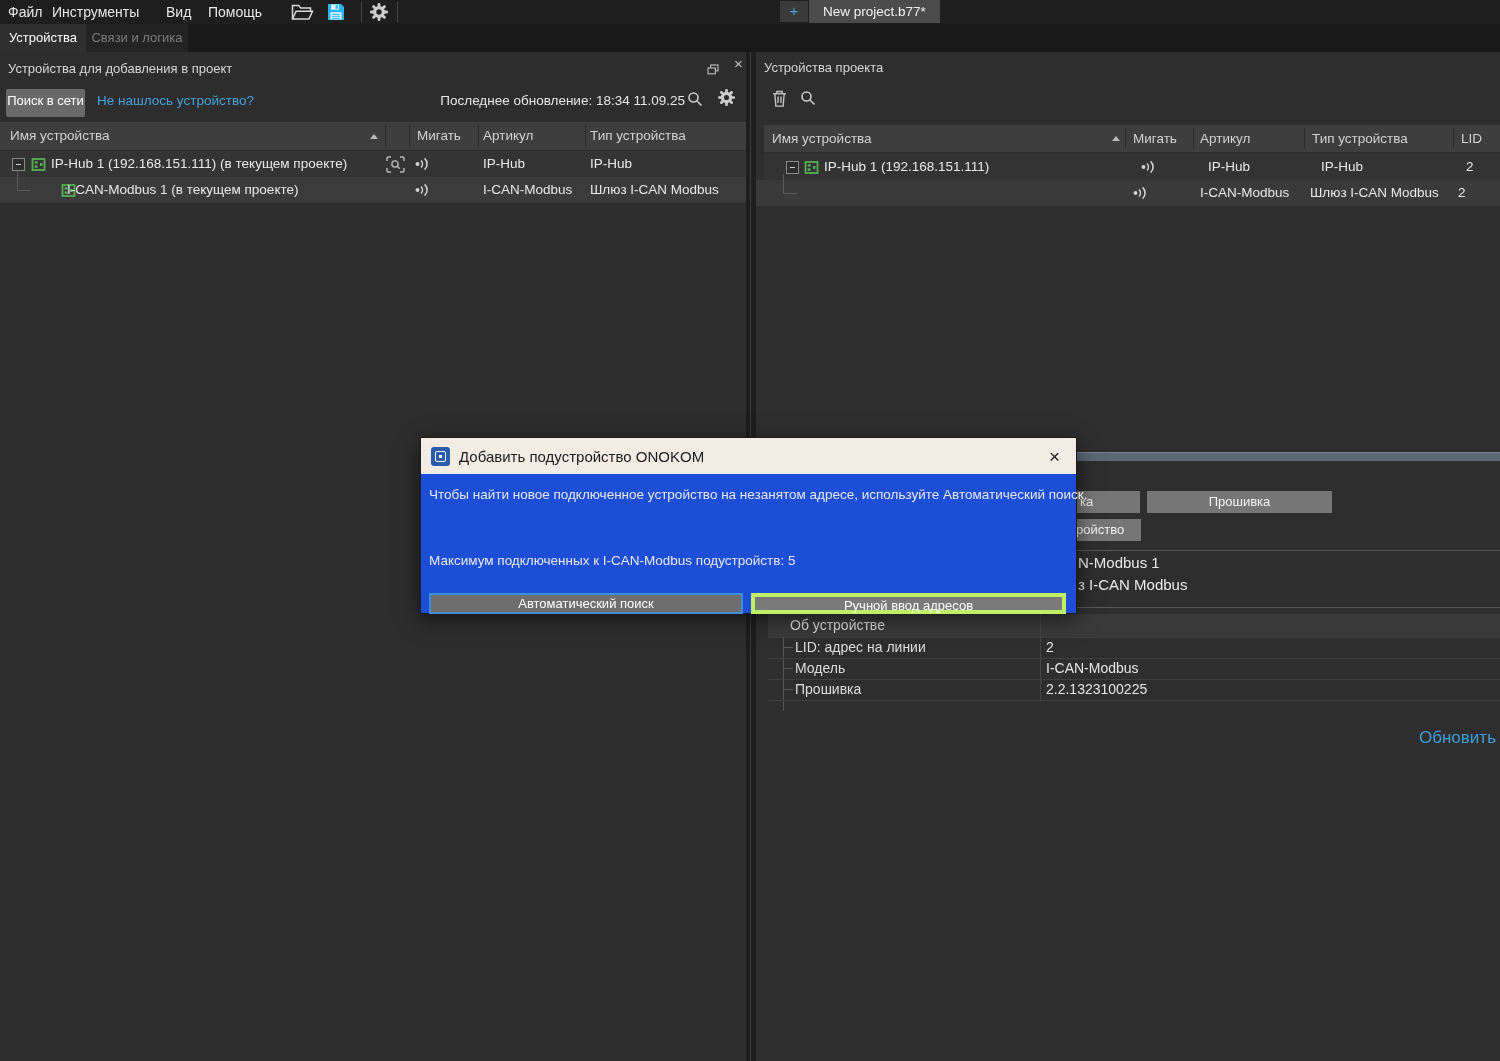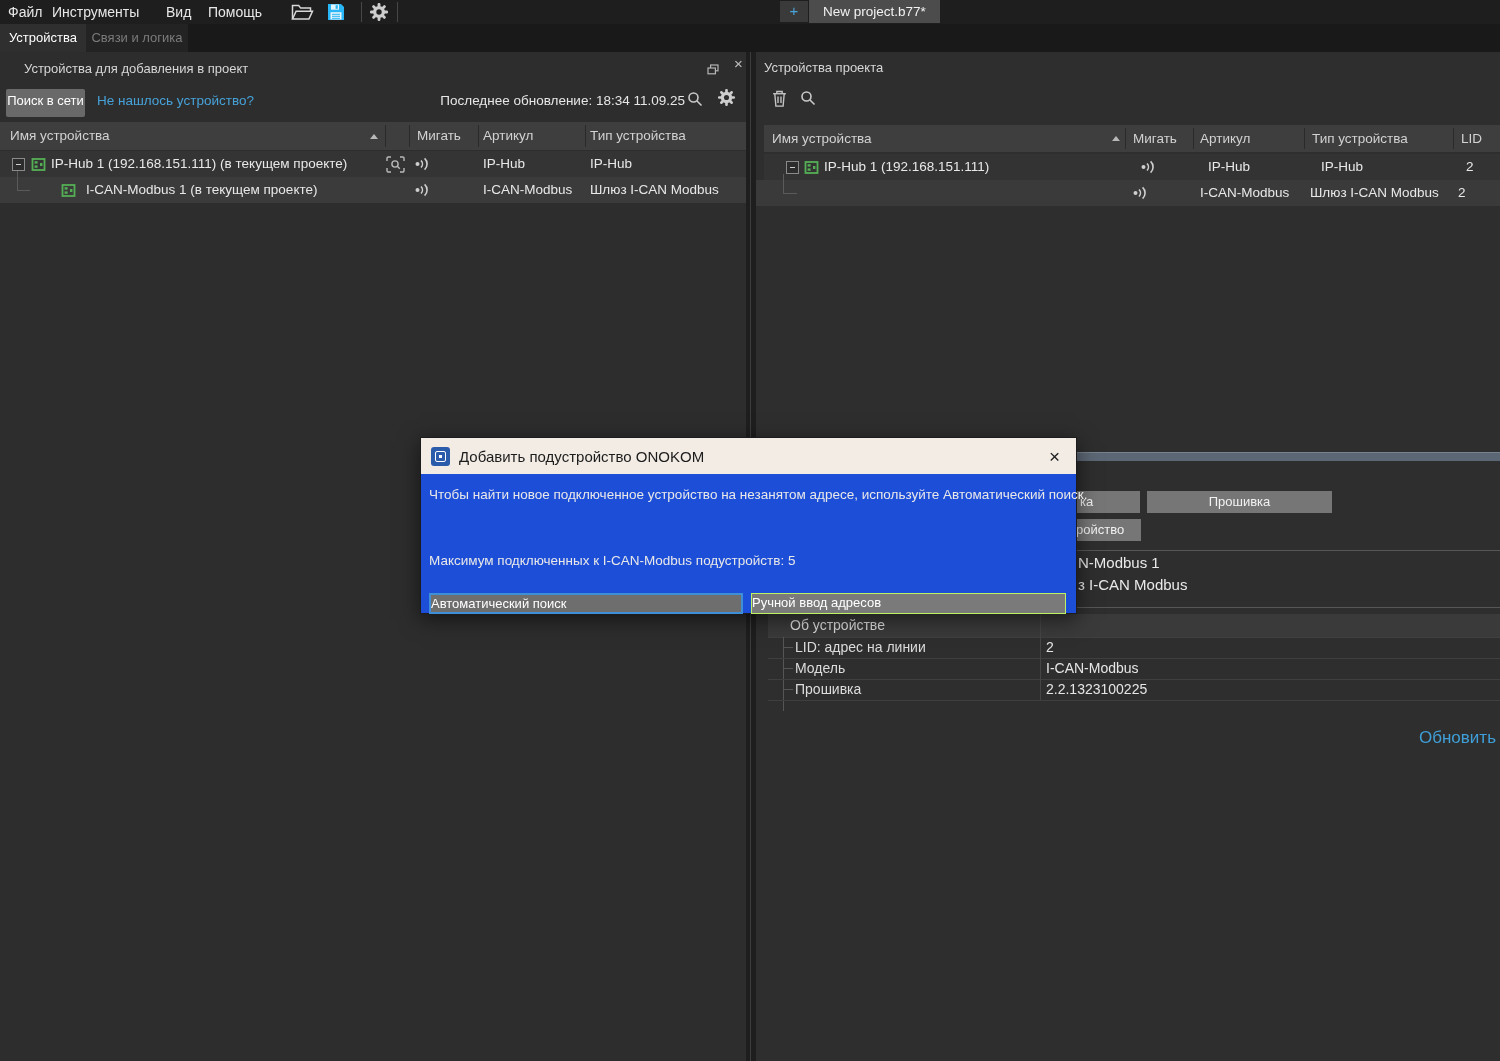--- a/index.html
+++ b/index.html
@@ -62,24 +62,24 @@
   #dlg-titlebar{position:absolute;left:0;top:0;width:100%;height:36px;background:#f2ece5;
                 display:flex;align-items:center;box-sizing:border-box;padding:0 10px;}
   #dlg-ico{width:19px;height:19px;background:#2b5cab;border-radius:3px;margin-right:9px;
            display:flex;align-items:center;justify-content:center;flex:0 0 auto;}
   #dlg-ico b{display:block;width:9px;height:9px;border:1.4px solid #fff;border-radius:2px;
              display:flex;align-items:center;justify-content:center;}
   #dlg-ico b i{display:block;width:3px;height:3px;background:#fff;}
   #dlg-title{font-size:15px;color:#1c1c1c;}
   #dlg-close{margin-left:auto;font-size:19px;color:#222;line-height:19px;padding-right:6px;}
   .dlg-line{position:absolute;left:8px;font-size:13.5px;color:#e8e8e8;white-space:nowrap;}
-  .dlg-btn{position:absolute;top:155px;height:21px;font-size:13px;line-height:17px;
+  .dlg-btn{position:absolute;top:155px;height:21px;font-size:13px;line-height:17px;text-align:center;
            color:#fff;box-sizing:border-box;}
   #dlg-btn-auto{left:8px;width:314px;background:#6e6e6e;border:2px solid #3e8ed8;}
-  #dlg-btn-manual{left:330px;width:315px;background:#7a7a7a;border:1px solid #bef264;}
+  #dlg-btn-manual{left:330px;width:315px;background:#7a7a7a;border:4px solid #bef264;}
 </style>
 </head>
 <body>
 
 <div id="app">
 
   <div id="menubar">
     <span class="menu-item" style="left:8px">Файл</span>
     <span class="menu-item" style="left:52px">Инструменты</span>
     <span class="menu-item" style="left:166px">Вид</span>
@@ -116,21 +116,21 @@
     <div id="plus-btn">+</div>
     <div id="proj-tab">New project.b77*</div>
   </div>
 
   <div id="tabbar">
     <div class="main-tab" id="tab-devices">Устройства</div>
     <div class="main-tab" id="tab-links">Связи и логика</div>
   </div>
 
   <section id="left-panel">
-    <span class="panel-title abs nowrap" style="left:24px;top:9px">Устройства для добавления в проект</span>
+    <span class="panel-title abs nowrap" style="left:8px;top:9px">Устройства для добавления в проект</span>
     <span class="abs" style="left:707px;top:9px">
       <svg width="12" height="11" viewBox="0 0 12 11" stroke="#b5b5b5" stroke-width="1.2">
         <rect x="3.6" y="1" width="7.4" height="5.8" fill="none"></rect>
         <rect x="1" y="4" width="7.4" height="5.8" fill="#2d2d2d"></rect>
       </svg>
     </span>
     <span class="abs" style="left:734px;top:3px;font-size:15px;color:#c0c0c0">×</span>
 
     <div class="gray-btn abs" style="left:6px;top:37px;width:79px;height:28px;line-height:24px;border-radius:2px;background:#696969">Поиск в сети</div>
     <span class="link abs nowrap" style="left:97px;top:41px">Не нашлось устройство?</span>
@@ -201,21 +201,21 @@
     <div class="abs" style="left:0;top:125px;width:746px;height:26px;background:#3b3b3b">
       <span class="treeline" style="left:17px;top:-6px;width:12px;height:19px"></span>
       <span class="abs" style="left:61px;top:6px">
         <svg width="15" height="15" viewBox="0 0 15 15">
           <rect x="1.5" y="2" width="12" height="11" fill="none" stroke="#55b055" stroke-width="1.8"></rect>
           <rect x="3.6" y="4.2" width="3" height="2.4" fill="#55b055"></rect>
           <rect x="3.6" y="8.4" width="3" height="2.4" fill="#55b055"></rect>
           <rect x="9" y="6" width="2.4" height="3" fill="#55b055"></rect>
         </svg>
       </span>
-      <span class="cell" style="left:86px">I-CAN-Modbus 1 (в текущем проекте)</span>
+      <span class="cell" style="left:67px">I-CAN-Modbus 1 (в текущем проекте)</span>
       <span class="abs" style="left:414px;top:6px">
         <svg width="17" height="14" viewBox="0 0 17 14">
           <circle cx="3.5" cy="7" r="2" fill="#cfcfcf"></circle>
           <path d="M7 3.5 a5 5 0 0 1 0 7" stroke="#cfcfcf" stroke-width="1.6" fill="none"></path>
           <path d="M10.6 1.4 a7.6 7.6 0 0 1 0 11.2" stroke="#cfcfcf" stroke-width="1.6" fill="none"></path>
         </svg>
       </span>
       <span class="cell" style="left:483px">I-CAN-Modbus</span>
       <span class="cell" style="left:590px">Шлюз I-CAN Modbus</span>
     </div>

